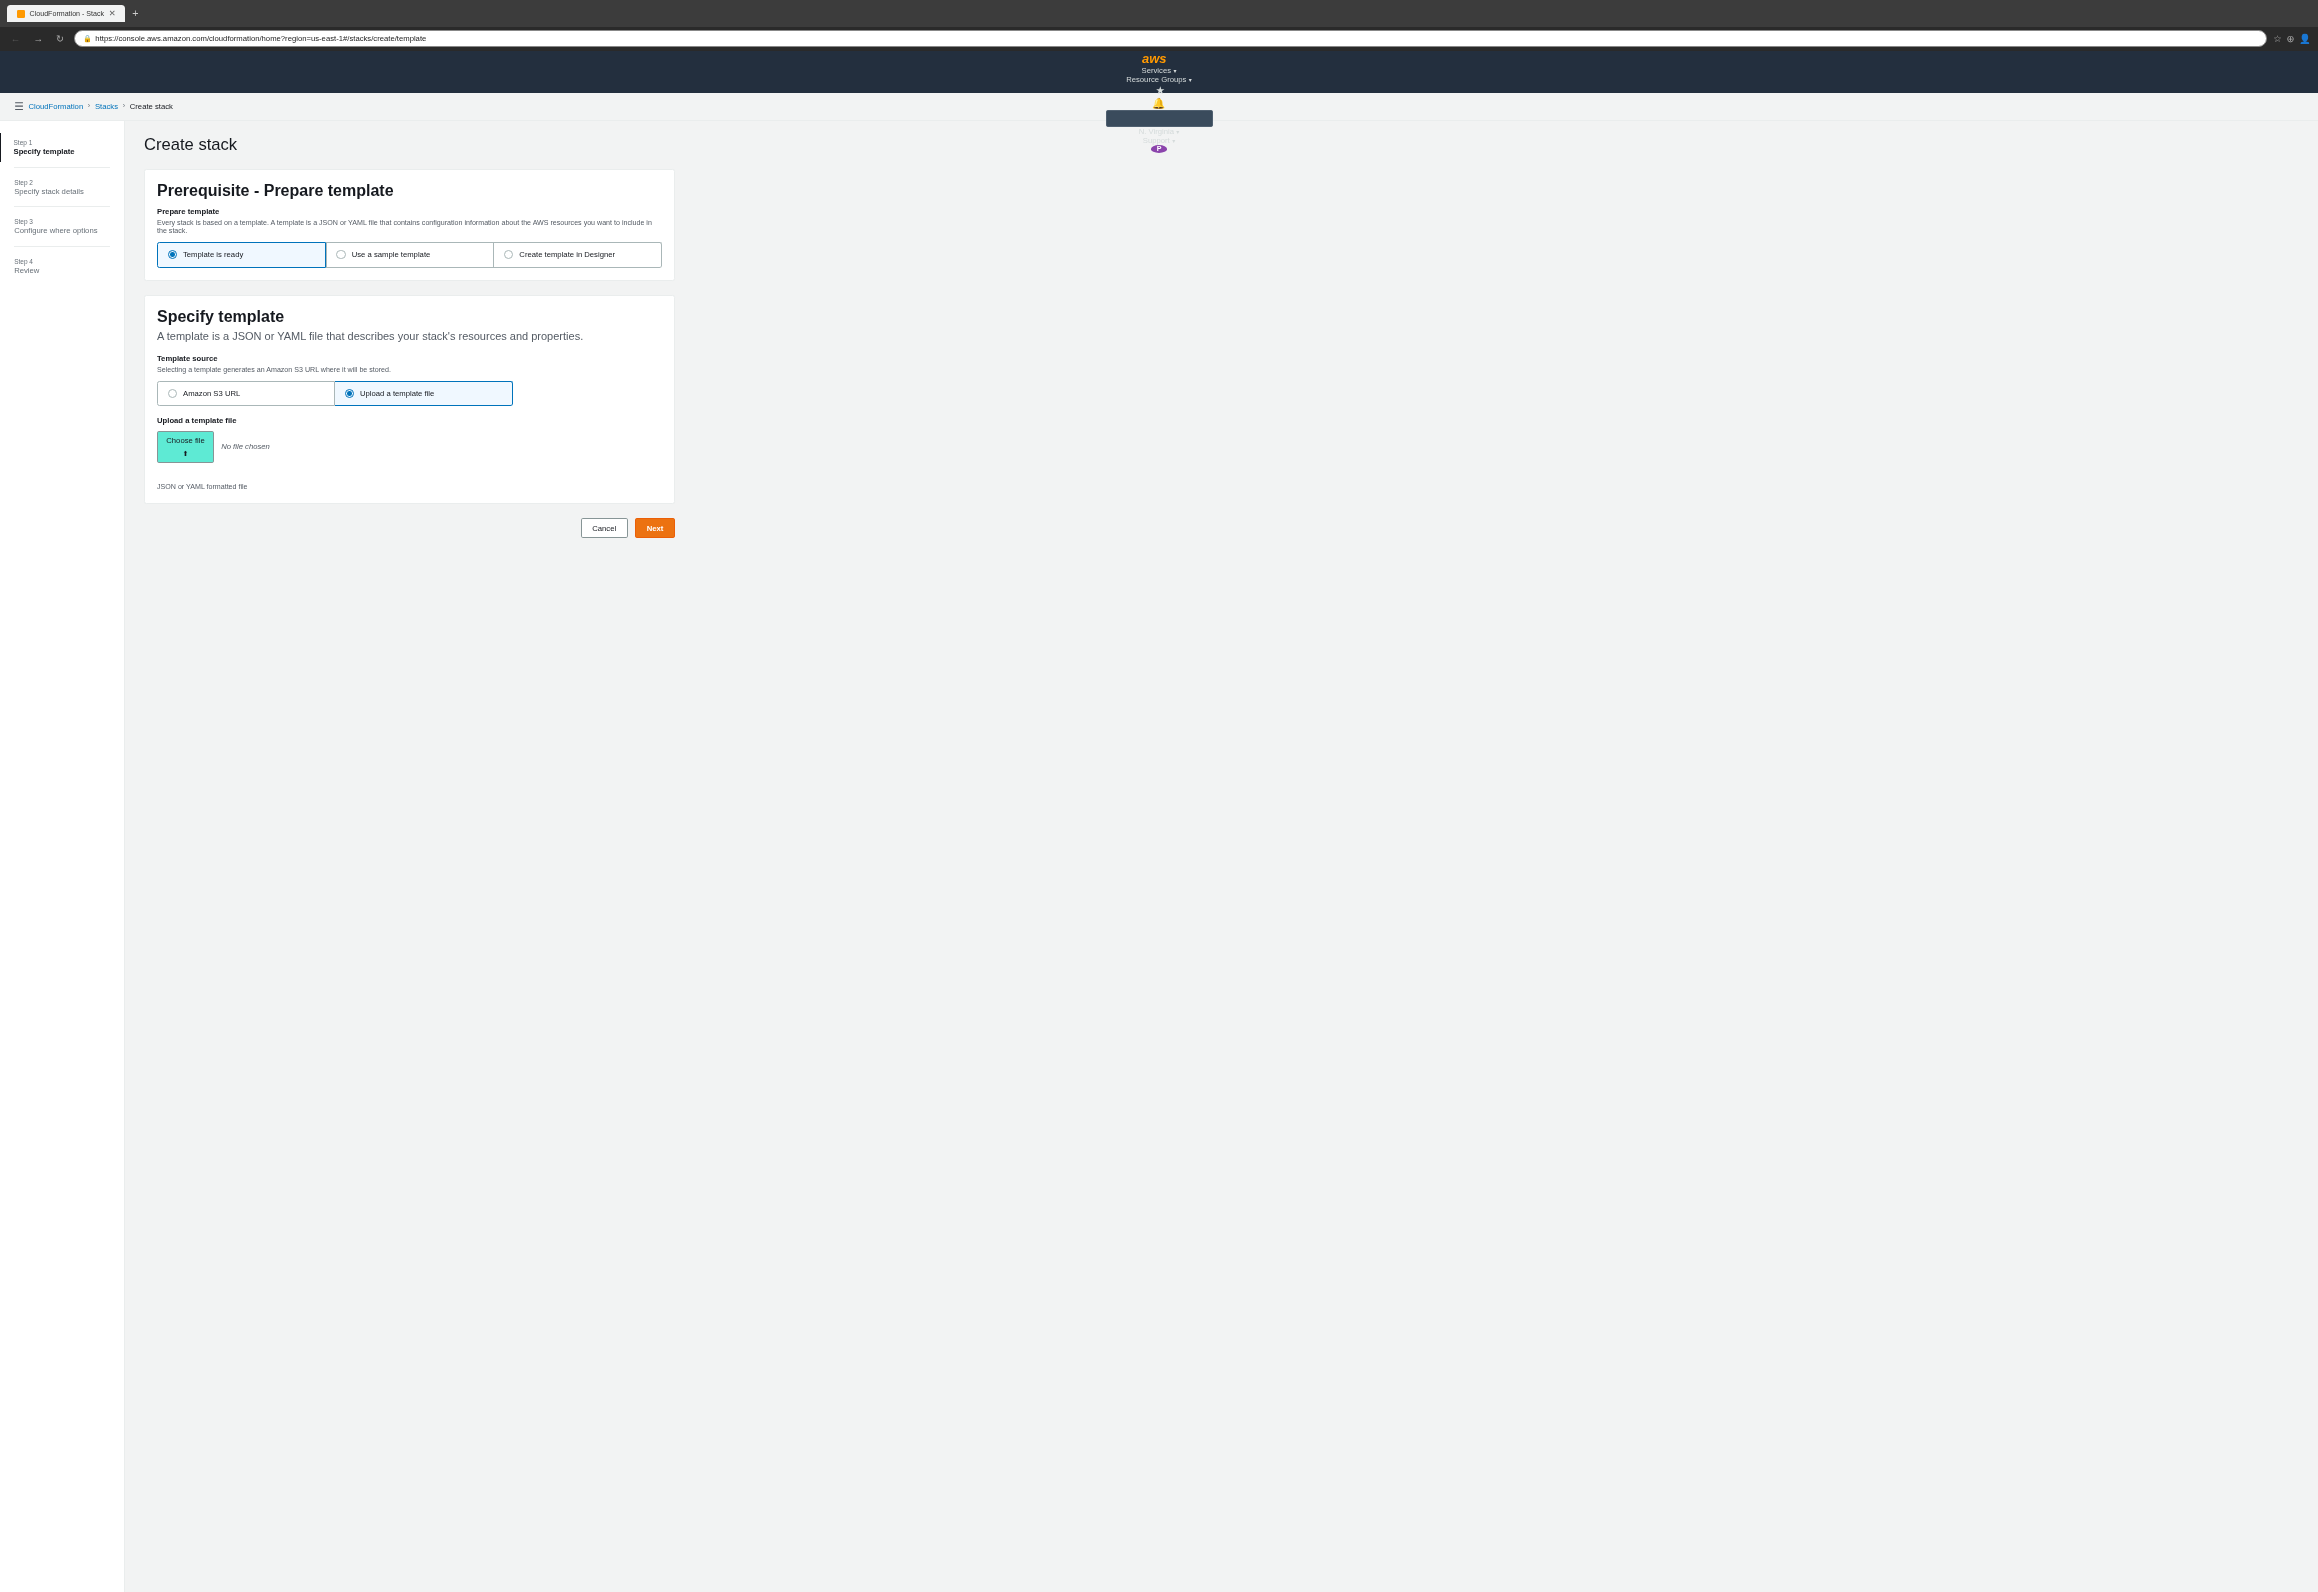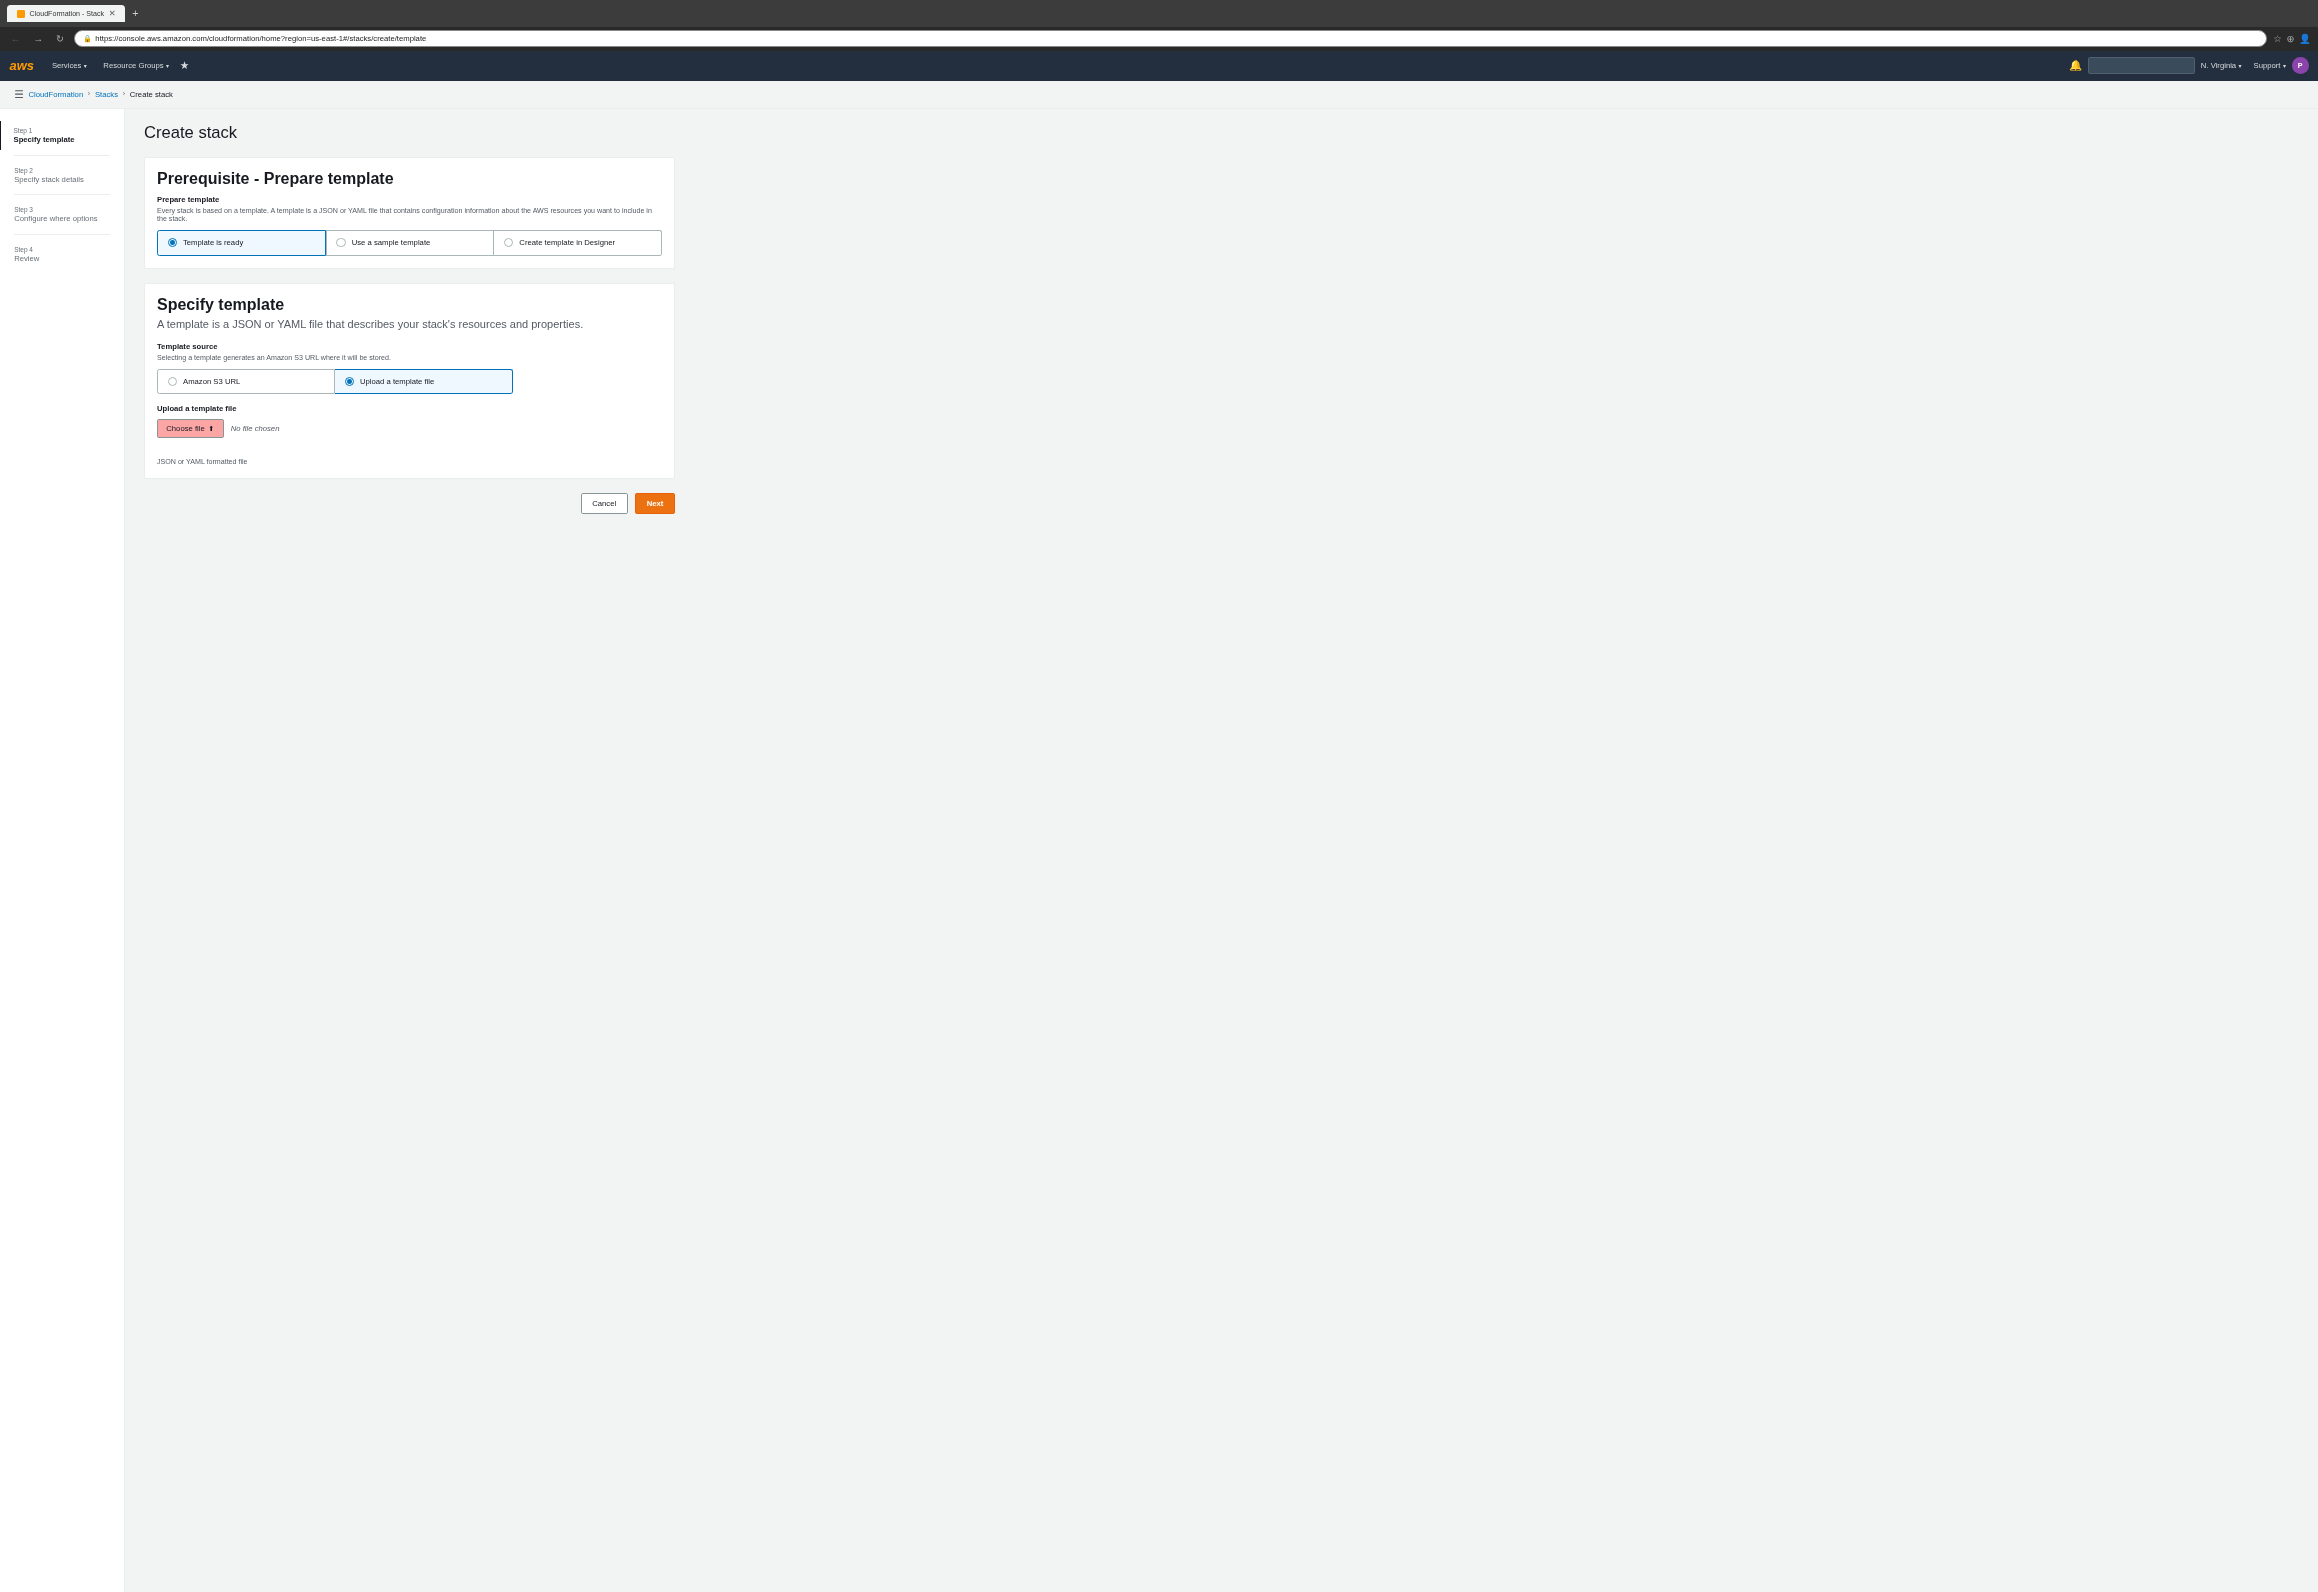--- a/index.html
+++ b/index.html
@@ -16,21 +16,21 @@
     .address-bar { background: #2a2a2a; padding: 3.6px 7.1px; display: flex; align-items: center; gap: 6px; }
     .nav-btn { color: #aaa; font-size: 9.5px; cursor: pointer; padding: 1.2px 3.6px; }
     .nav-btn.disabled { color: #555; }
     .url-bar { flex: 1; background: #fff; border: 0.6px solid #888; border-radius: 12px; padding: 3px 8.3px; font-size: 7.7px; color: #333; display: flex; align-items: center; gap: 3.6px; }
     .url-lock { color: #666; font-size: 7.1px; }
     .url-text { font-size: 7.7px; color: #222; }
     .address-actions { display: flex; gap: 4.7px; align-items: center; }
     .addr-icon { color: #aaa; font-size: 9.5px; cursor: pointer; }
 
     
-    .aws-nav { background: #232f3e; height: 30px; display: flex; align-items: center; padding: 0 9.5px; gap: 0; }
+    .aws-nav { background: #232f3e; height: 42px; display: flex; align-items: center; padding: 0 9.5px; gap: 0; flex-direction: column; }
     .aws-logo { display: flex; align-items: center; gap: 3.6px; margin-right: 9.5px; }
     .aws-logo-text { color: #ff9900; font-weight: bold; font-size: 13px; font-style: italic; }
     .nav-item { color: #d5dbdb; font-size: 7.7px; padding: 0 8.3px; height: 30px; display: flex; align-items: center; gap: 2.4px; cursor: pointer; border: none; background: none; }
     .nav-chevron { font-size: 6px; }
     .nav-star { color: #d5dbdb; font-size: 10.7px; cursor: pointer; margin-left: 2.4px; }
     .nav-spacer { flex: 1; }
     .nav-bell { color: #d5dbdb; font-size: 10.7px; cursor: pointer; margin: 0 4.7px; }
     .nav-search { background: #3a4b5c; border: 0.6px solid #506070; border-radius: 1.8px; padding: 3px 6px; color: #fff; font-size: 7.7px; width: 107px; }
     .nav-region { color: #d5dbdb; font-size: 7.7px; padding: 0 6px; cursor: pointer; display: flex; align-items: center; gap: 2.4px; }
     .nav-support { color: #d5dbdb; font-size: 7.7px; padding: 0 6px; cursor: pointer; display: flex; align-items: center; gap: 2.4px; }
@@ -86,21 +86,21 @@
     .source-radio-group { display: flex; gap: 0; align-items: center; }
     .source-radio-option { flex: 1; border: 0.6px solid #aab7b8; padding: 7.1px 9.5px; display: flex; align-items: center; gap: 6px; cursor: pointer; background: #fff; max-width: 178px; }
     .source-radio-option:first-child { border-radius: 2.4px 0 0 2.4px; }
     .source-radio-option:last-child { border-radius: 0 2.4px 2.4px 0; border-left: none; }
     .source-radio-option.selected { border-color: #0073bb; background: #f0f8ff; border-width: 1.2px; }
 
     
     .upload-section { margin-top: 9.5px; }
     .upload-label { font-size: 7.7px; font-weight: 700; color: #16191f; margin-bottom: 6px; }
     .upload-row { display: flex; align-items: center; gap: 7.1px; margin-bottom: 3.6px; }
-    .choose-file-btn { border: 0.6px solid #879596; background: #fca5a5; color: #16191f; padding: 4.2px 8.3px; border-radius: 1.8px; font-size: 7.7px; cursor: pointer; display: flex; align-items: center; gap: 3.6px; }
+    .choose-file-btn { border: 0.6px solid #879596; background: #5eead4; color: #16191f; padding: 4.2px 8.3px; border-radius: 1.8px; font-size: 7.7px; cursor: pointer; display: flex; align-items: center; gap: 3.6px; flex-direction: column; }
     .no-file-text { font-size: 7.7px; color: #545b64; font-style: italic; }
     .file-format-hint { font-size: 7.1px; color: #545b64; margin-top: 20px; }
 
     
     .s3-url-section { margin-top: 12px; padding-top: 9.5px; border-top: 0.6px solid #eaeded; display: flex; align-items: center; justify-content: space-between; }
     .s3-url-text { font-size: 7.1px; color: #aab7b8; font-style: italic; }
     .view-designer-btn { border: 0.6px solid #879596; background: #fff; color: #16191f; padding: 4.2px 8.3px; border-radius: 1.8px; font-size: 7.7px; cursor: pointer; }
 
     
     .action-row { display: flex; justify-content: flex-end; gap: 7.1px; margin-top: 4.7px; padding: 0 0 9.5px 0; }

